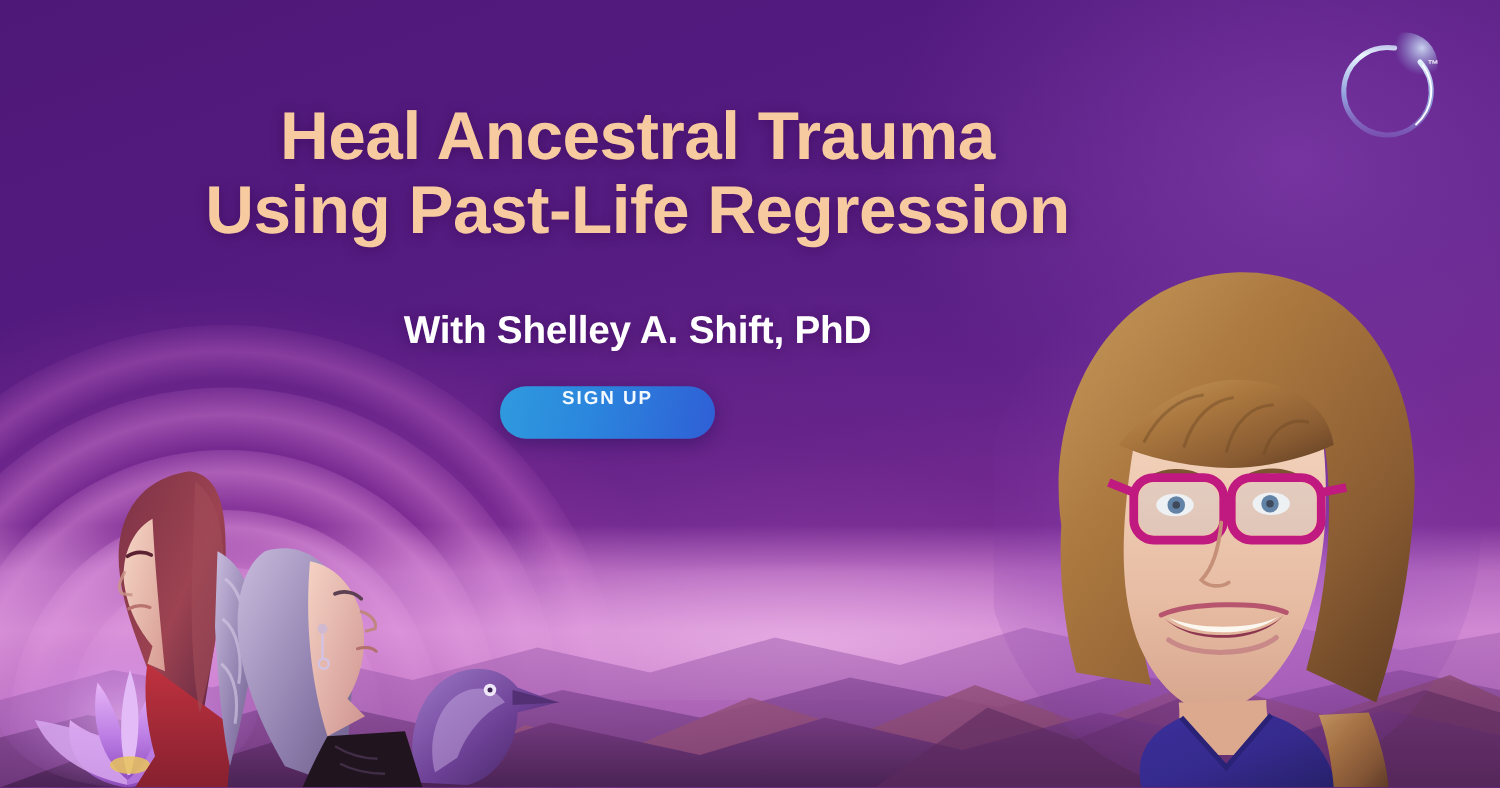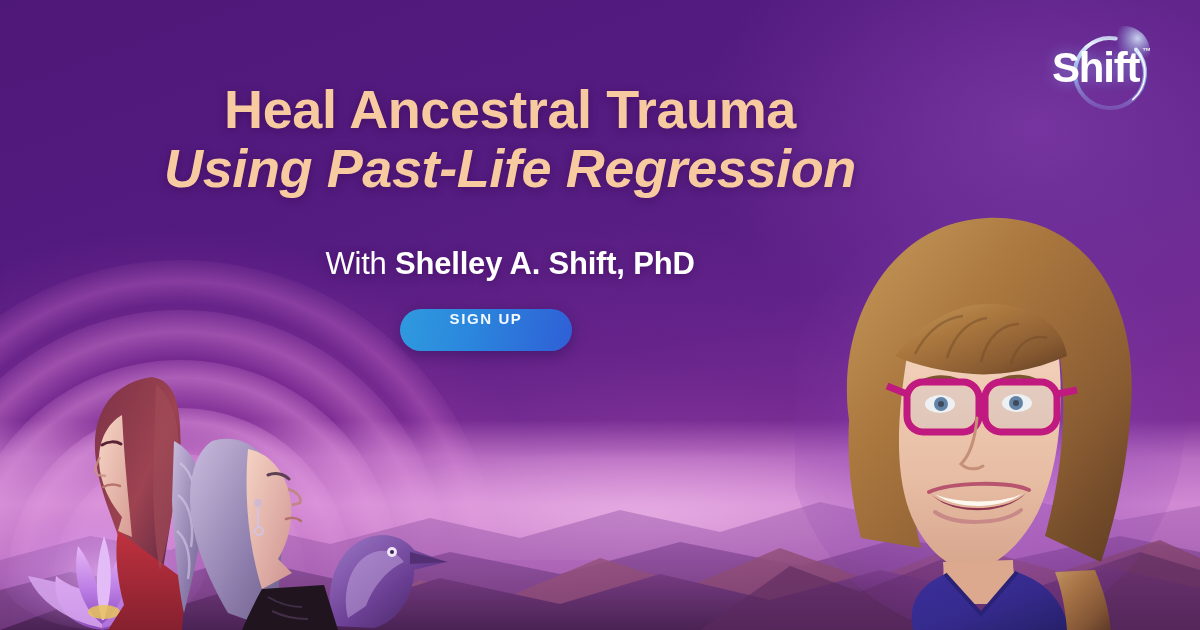--- a/index.html
+++ b/index.html
@@ -62,28 +62,28 @@
   
   #portrait{right:0px;bottom:0;width:405px;height:460px;}
 
   
   #headline{
     position:absolute;left:130px;top:80px;width:760px;
     color:#f7cb9f;font-size:54px;line-height:1.09;
     font-weight:700;letter-spacing:-.4px;text-align:center;
     text-shadow:0 2px 10px rgba(50,0,70,.45);
   }
-  #headline .l2{display:block;font-style:italic;}
+  #headline .l2{display:block;}
 
   #subtitle{
     position:absolute;left:130px;top:246px;width:760px;text-align:center;
     color:#ffffff;font-size:31px;letter-spacing:-.2px;
     text-shadow:0 2px 9px rgba(60,0,80,.5);
   }
-  #subtitle .light{font-weight:400;}
+  #subtitle .light{font-weight:700;}
   #subtitle .strong{font-weight:700;}
 
   #signup{
     position:absolute;left:400px;top:309px;width:172px;height:42px;
     border:none;border-radius:21px;cursor:pointer;
     background:linear-gradient(100deg,#2f9ade 0%,#2b86dd 42%,#2f5fd6 100%);
     box-shadow:0 4px 14px rgba(20,10,70,.38);
     color:#f2f9ff;font-family:"Liberation Sans",sans-serif;
     font-size:15px;font-weight:700;letter-spacing:1.6px;
     display:flex;align-items:flex-start;justify-content:center;
@@ -324,17 +324,16 @@
         </linearGradient>
         <radialGradient id="ringGlow" cx="76%" cy="24%" r="42%">
           <stop offset="0%" stop-color="#dbeeff" stop-opacity=".85"></stop>
           <stop offset="100%" stop-color="#9cc8f0" stop-opacity="0"></stop>
         </radialGradient>
       </defs>
       <circle cx="86" cy="28" r="26" fill="url(#ringGlow)"></circle>
       <circle cx="72" cy="49" r="35" fill="none" stroke="url(#ringG)" stroke-width="4" stroke-linecap="round" stroke-dasharray="196 24" transform="rotate(-42 72 49)"></circle>
       <circle cx="72" cy="49" r="35" fill="none" stroke="#ffffff" stroke-width="1.6" stroke-linecap="round" stroke-dasharray="52 168" opacity=".95" transform="rotate(-36 72 49)"></circle>
     </svg>
-    <span id="logo-text">Shift</span>
     <span id="logo-tm">™</span>
   </div>
 
 </div>
 
 </body></html>

